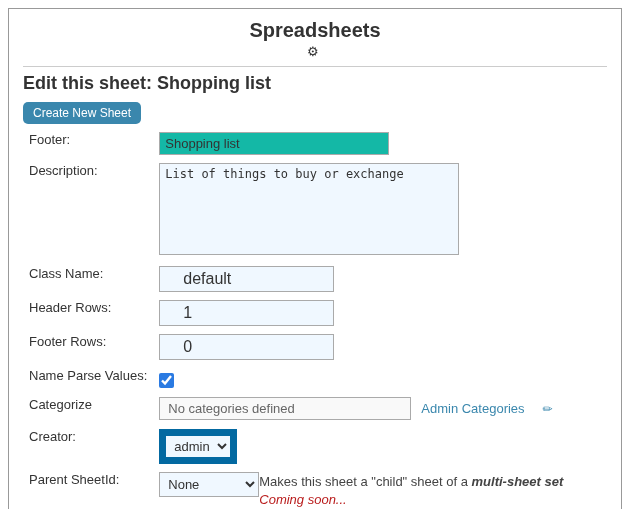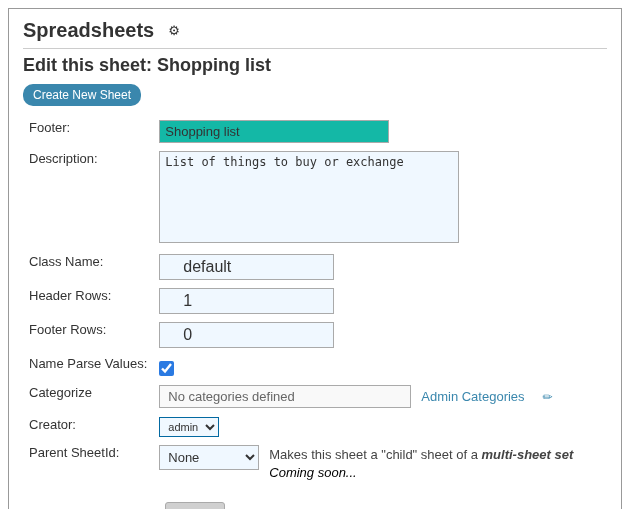--- a/index.html
+++ b/index.html
@@ -13,24 +13,25 @@
     }
     .page-container {
       border: 1px solid #999;
       margin: 8px;
       padding: 10px 14px 16px 14px;
       background: #fff;
     }
     .page-header {
       display: flex;
       align-items: center;
-      gap: 14px;
+      gap: 2px;
       border-bottom: 1px solid #ccc;
       padding-bottom: 6px;
       margin-bottom: 6px;
+      flex-direction: column;
     }
     .page-title {
       font-size: 20px;
       font-weight: bold;
       color: #333;
     }
     .gear-icon {
       display: inline-block;
       width: 16px;
       height: 16px;
@@ -42,23 +43,23 @@
       color: #333;
       margin-bottom: 8px;
       margin-top: 4px;
     }
     .btn-create {
       background: #3a87ad;
       color: #fff;
       border: none;
       padding: 4px 10px;
       font-size: 12px;
-      border-radius: 10px;
-      cursor: pointer;
-      margin-bottom: 10px;
+      border-radius: 5px;
+      cursor: pointer;
+      margin-bottom: 4px;
     }
     .form-table {
       width: 100%;
       border-collapse: collapse;
     }
     .form-table td {
       padding: 4px 6px;
       vertical-align: top;
     }
     .form-label {
@@ -128,31 +129,30 @@
       display: flex;
       align-items: center;
       gap: 18px;
       white-space: nowrap;
     }
     .pencil-icon {
       display: inline-block;
       font-size: 12px;
     }
     .creator-select {
-      border: 1px solid #0369a1;
+      border: 7px solid #0369a1;
       padding: 2px 4px;
-      font-size: 11px;
+      font-size: 13px;
       background: #f0f8ff;
       color: #333;
       cursor: pointer;
     }
     .parent-cell {
       display: flex;
       align-items: flex-start;
-      gap: 10px;
       flex-wrap: wrap;
     }
     .parent-select {
       border: 1px solid #aaa;
       padding: 3px 4px;
       font-size: 13px;
       background: #f0f8ff;
       color: #333;
       cursor: pointer;
       width: 100px;
@@ -162,21 +162,21 @@
       color: #444;
       max-width: 330px;
       line-height: 1.5;
     }
     .parent-desc em {
       font-style: italic;
       font-weight: bold;
     }
     .coming-soon {
       font-style: italic;
-      color: #000000;
+      color: #b91c1c;
       font-size: 13px;
       margin-top: 0;
     }
     .btn-save {
       background: #d0d0d0;
       color: #333;
       border: 1px solid #aaa;
       padding: 4px 14px;
       font-size: 13px;
       border-radius: 3px;

